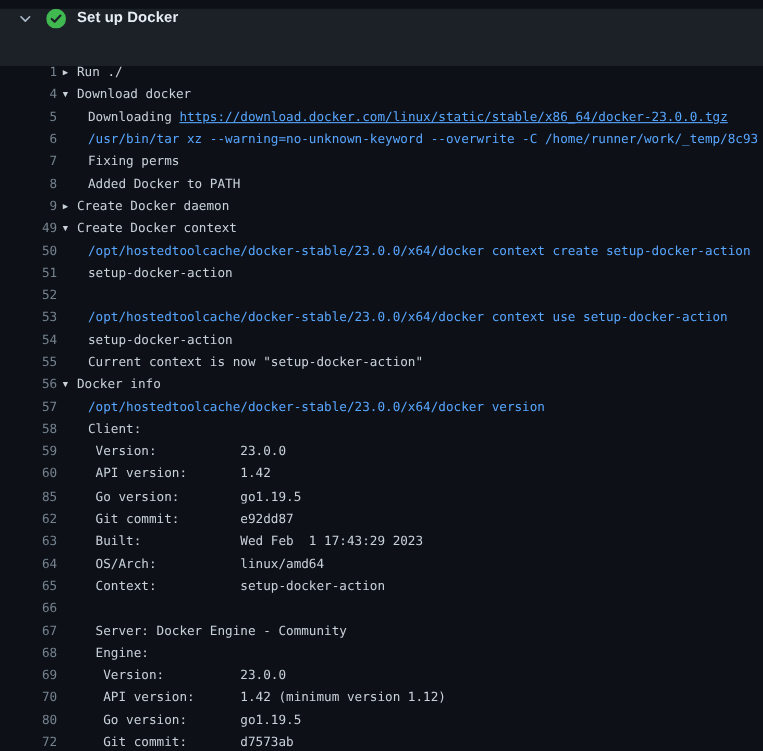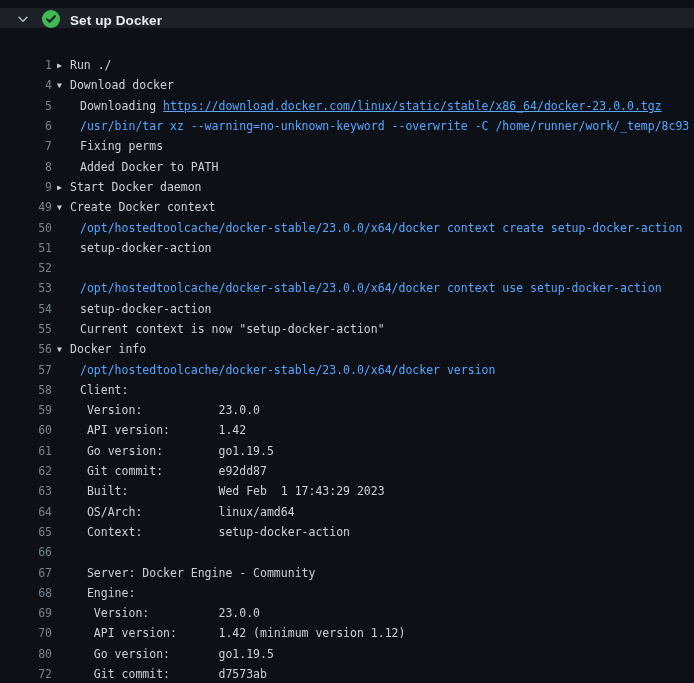--- a/index.html
+++ b/index.html
@@ -4,24 +4,24 @@
 <style>
   * { margin: 0; padding: 0; box-sizing: border-box; }
   html, body { width: 694px; height: 683px; overflow: hidden; }
   body {
     background: #0d1117;
     font-family: "DejaVu Sans Mono", monospace;
   }
   .step-header {
     position: absolute;
     top: 8px; left: 0; right: 0;
-    height: 20px;
+    height: 52px;
     background: #1c2128;
     display: flex;
-    align-items: flex-end;
+    align-items: flex-start;
     padding: 0 14px;
     cursor: pointer;
   }
   .chevron-wrap {
     width: 18px; height: 18px;
     display: flex; align-items: center; justify-content: center;
     margin-right: 10px;
   }
   .status-wrap {
     width: 18px; height: 18px;
@@ -112,21 +112,21 @@
     <div class="line">
     <span class="num">7</span>
     <span class="content child"><span class="seg plain">Fixing perms</span></span>
   </div>
     <div class="line">
     <span class="num">8</span>
     <span class="content child"><span class="seg plain">Added Docker to PATH</span></span>
   </div>
     <div class="line">
     <span class="num">9</span>
-    <span class="content"><span class="marker">▶</span><span class="seg plain">Start Docker daemon</span></span>
+    <span class="content"><span class="marker">▶</span><span class="seg plain">Create Docker daemon</span></span>
   </div>
     <div class="line">
     <span class="num">49</span>
     <span class="content"><span class="marker">▼</span><span class="seg plain">Create Docker context</span></span>
   </div>
     <div class="line">
     <span class="num">50</span>
     <span class="content child"><span class="seg cmd">/opt/hostedtoolcache/docker-stable/23.0.0/x64/docker context create setup-docker-action</span></span>
   </div>
     <div class="line">
@@ -162,21 +162,21 @@
   </div>
     <div class="line">
     <span class="num">59</span>
     <span class="content child"><span class="seg plain"> Version:           23.0.0</span></span>
   </div>
     <div class="line">
     <span class="num">60</span>
     <span class="content child"><span class="seg plain"> API version:       1.42</span></span>
   </div>
     <div class="line">
-    <span class="num">61</span>
+    <span class="num">85</span>
     <span class="content child"><span class="seg plain"> Go version:        go1.19.5</span></span>
   </div>
     <div class="line">
     <span class="num">62</span>
     <span class="content child"><span class="seg plain"> Git commit:        e92dd87</span></span>
   </div>
     <div class="line">
     <span class="num">63</span>
     <span class="content child"><span class="seg plain"> Built:             Wed Feb  1 17:43:29 2023</span></span>
   </div>

